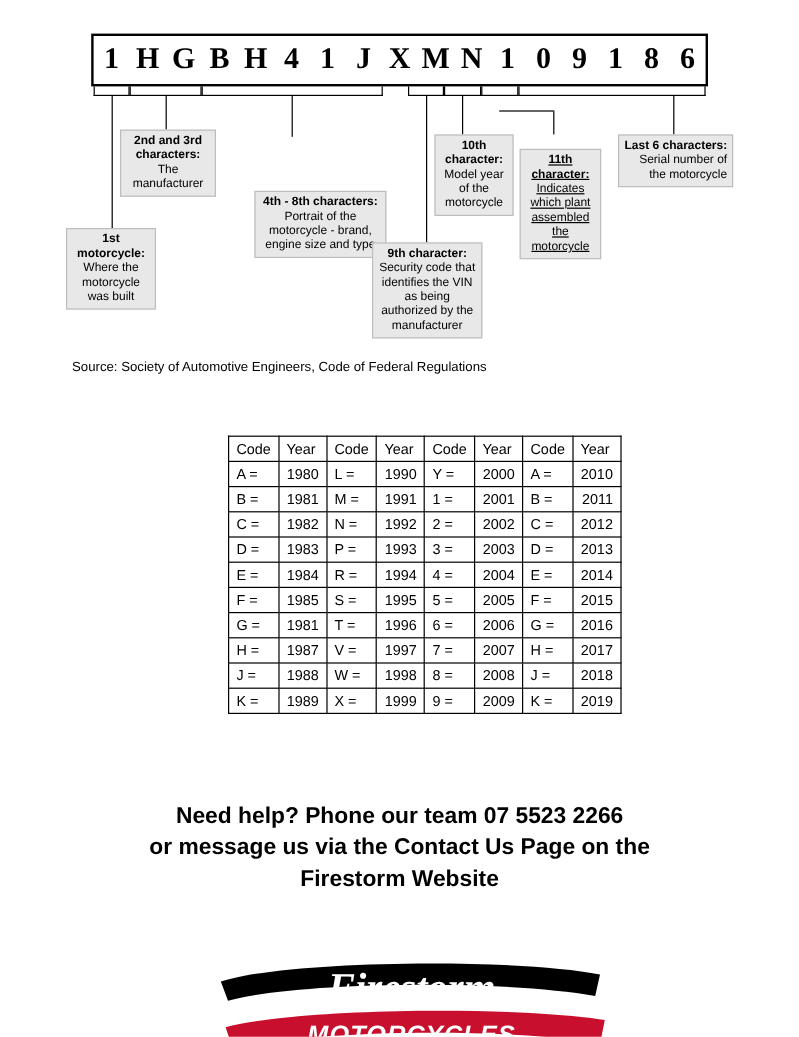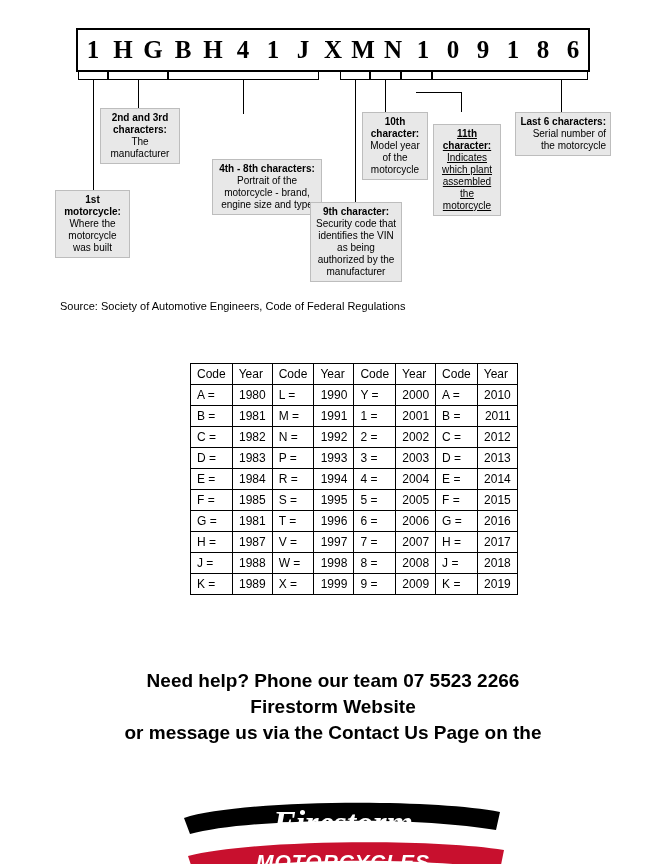--- a/index.html
+++ b/index.html
@@ -316,22 +316,22 @@
       <td class="code-cell">9 =</td>
       <td class="year-cell">2009</td>
       <td class="code-cell">K =</td>
       <td class="year-cell">2019</td>
     </tr>
   </tbody>
 </table>
 
 <div id="help-text">
   <div>Need help?  Phone our team 07 5523 2266</div>
+  <div>or message us via the Contact Us Page on the</div>
   <div>Firestorm Website</div>
-  <div>or message us via the Contact Us Page on the</div>
 </div>
 
 <div id="logo">
   <svg width="330" height="82" viewBox="0 0 330 82" xmlns="http://www.w3.org/2000/svg">
 
     <path d="M6,22 C60,4 250,2 322,16 L318,34 C240,20 70,22 12,38 Z" fill="#000000"></path>
     <path d="M10,60 C70,44 250,42 326,54 L322,74 C250,60 80,62 16,78 Z" fill="#c8102e"></path>
     <text x="165" y="38" text-anchor="middle" font-family="'Liberation Serif', serif" font-size="34" font-style="italic" font-weight="bold" fill="#ffffff">Firestorm</text>
     <text x="165" y="73" text-anchor="middle" font-family="'Liberation Sans', sans-serif" font-size="21" font-style="italic" font-weight="bold" letter-spacing="1" fill="#ffffff">MOTORCYCLES</text>
   </svg>

